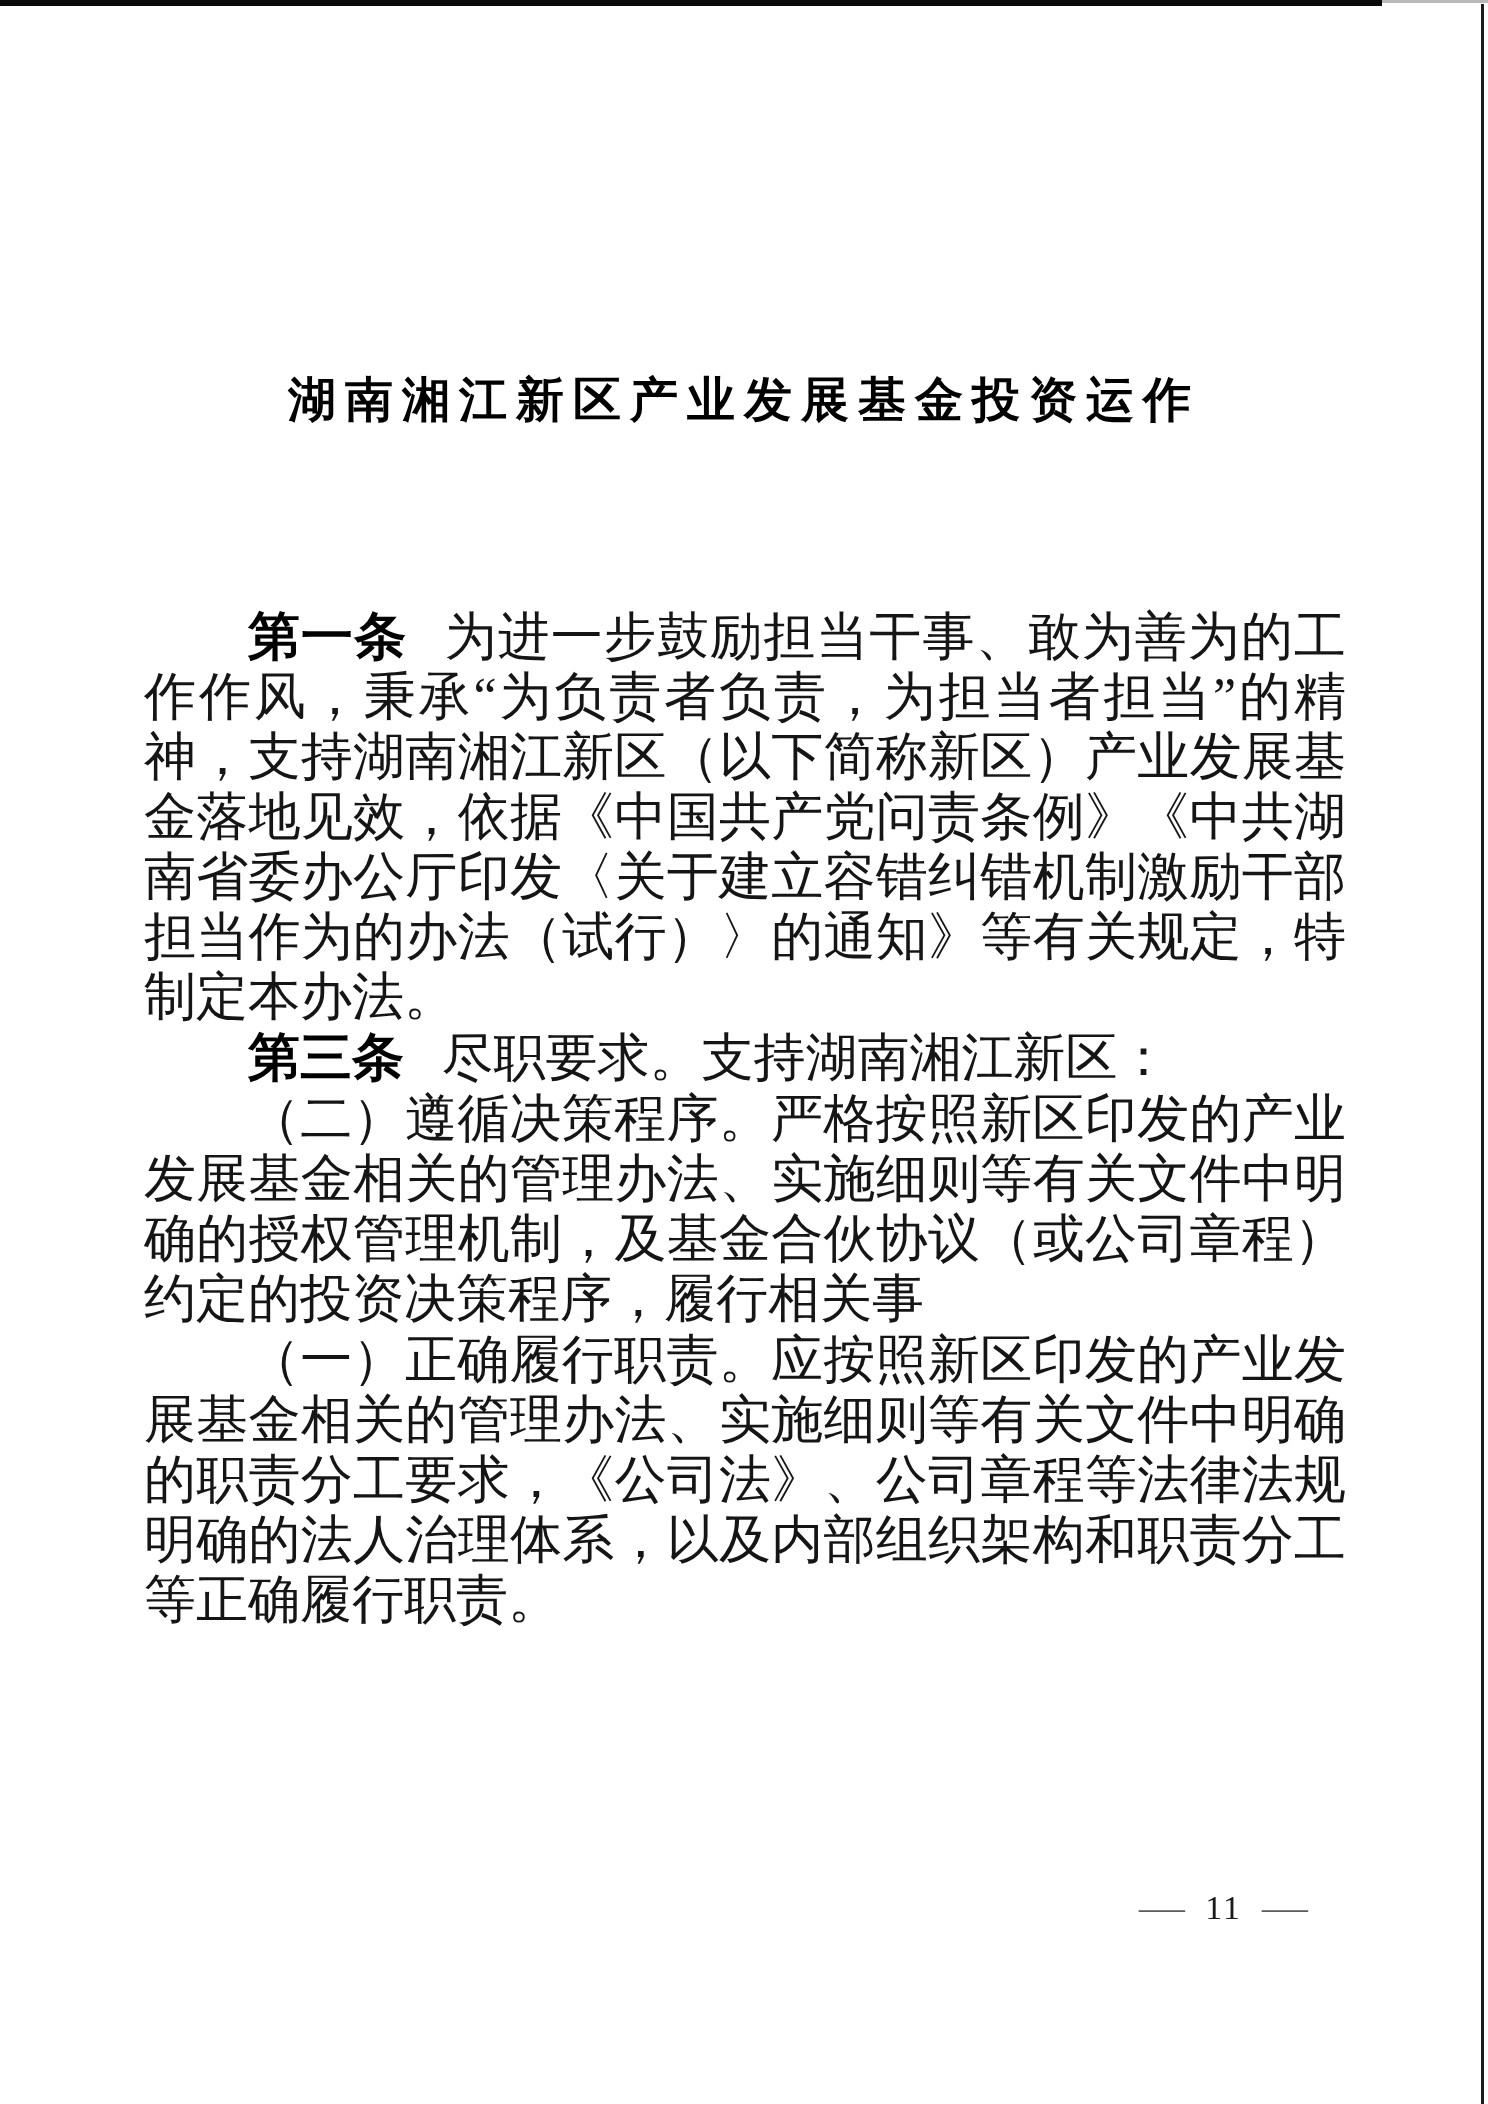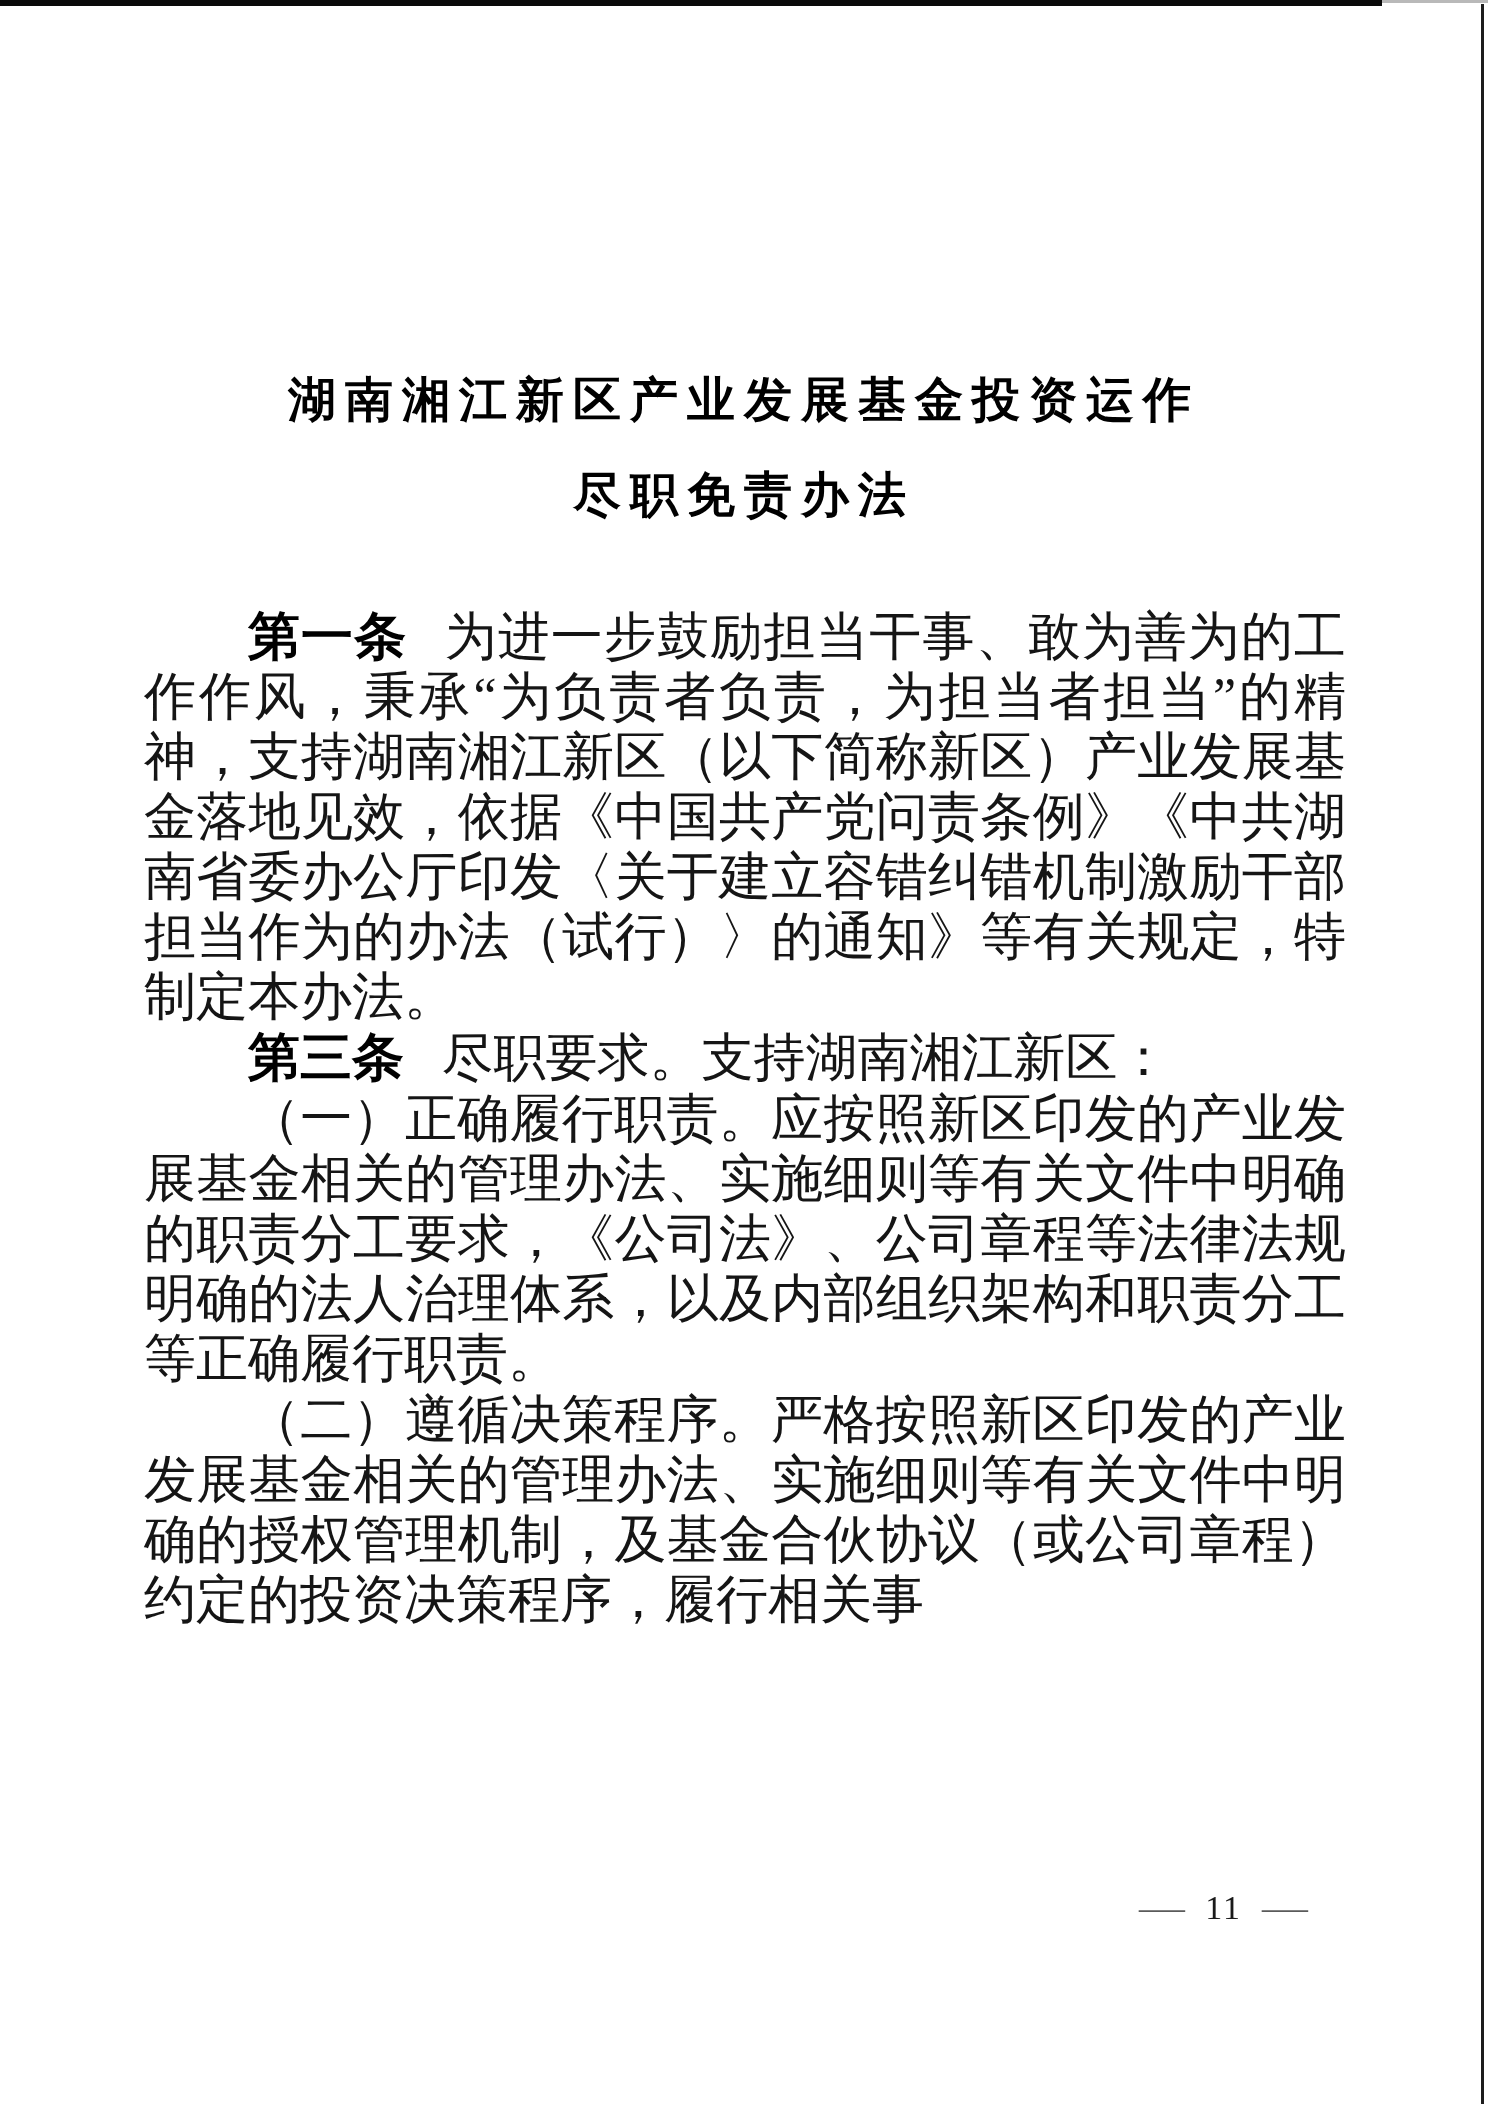--- a/index.html
+++ b/index.html
@@ -96,28 +96,27 @@
 <body>
 
 <div class="page">
 
   <div class="scan-top-bar"></div>
   <div class="scan-top-bar-light"></div>
   <div class="scan-right-line"></div>
 
   <h1 class="doc-title">
     <span class="title-line">湖南湘江新区产业发展基金投资运作</span>
-    <span class="title-line">尽职免责办法</span>
   </h1>
 
   <div class="doc-body">
     <p><span class="article-label">第一条</span><span class="article-text">为进一步鼓励担当干事、敢为善为的工作作风，秉承“为负责者负责，为担当者担当”的精神，支持湖南湘江新区（以下简称新区）产业发展基金落地见效，依据《中国共产党问责条例》《中共湖南省委办公厅印发〈关于建立容错纠错机制激励干部担当作为的办法（试行）〉的通知》等有关规定，特制定本办法。</span></p>
     <p><span class="article-label">第三条</span><span class="article-text">尽职要求。支持湖南湘江新区：</span></p>
+    <p><span class="article-label"></span><span class="article-text">（二）遵循决策程序。严格按照新区印发的产业发展基金相关的管理办法、实施细则等有关文件中明确的授权管理机制，及基金合伙协议（或公司章程）约定的投资决策程序，履行相关事</span></p>
     <p><span class="article-label"></span><span class="article-text">（一）正确履行职责。应按照新区印发的产业发展基金相关的管理办法、实施细则等有关文件中明确的职责分工要求，《公司法》、公司章程等法律法规明确的法人治理体系，以及内部组织架构和职责分工等正确履行职责。</span></p>
-    <p><span class="article-label"></span><span class="article-text">（二）遵循决策程序。严格按照新区印发的产业发展基金相关的管理办法、实施细则等有关文件中明确的授权管理机制，及基金合伙协议（或公司章程）约定的投资决策程序，履行相关事</span></p>
   </div>
 
   <div class="page-footer">
     <span class="footer-dash">—</span>
     <span class="page-number">11</span>
     <span class="footer-dash">—</span>
   </div>
 
 </div>
 

